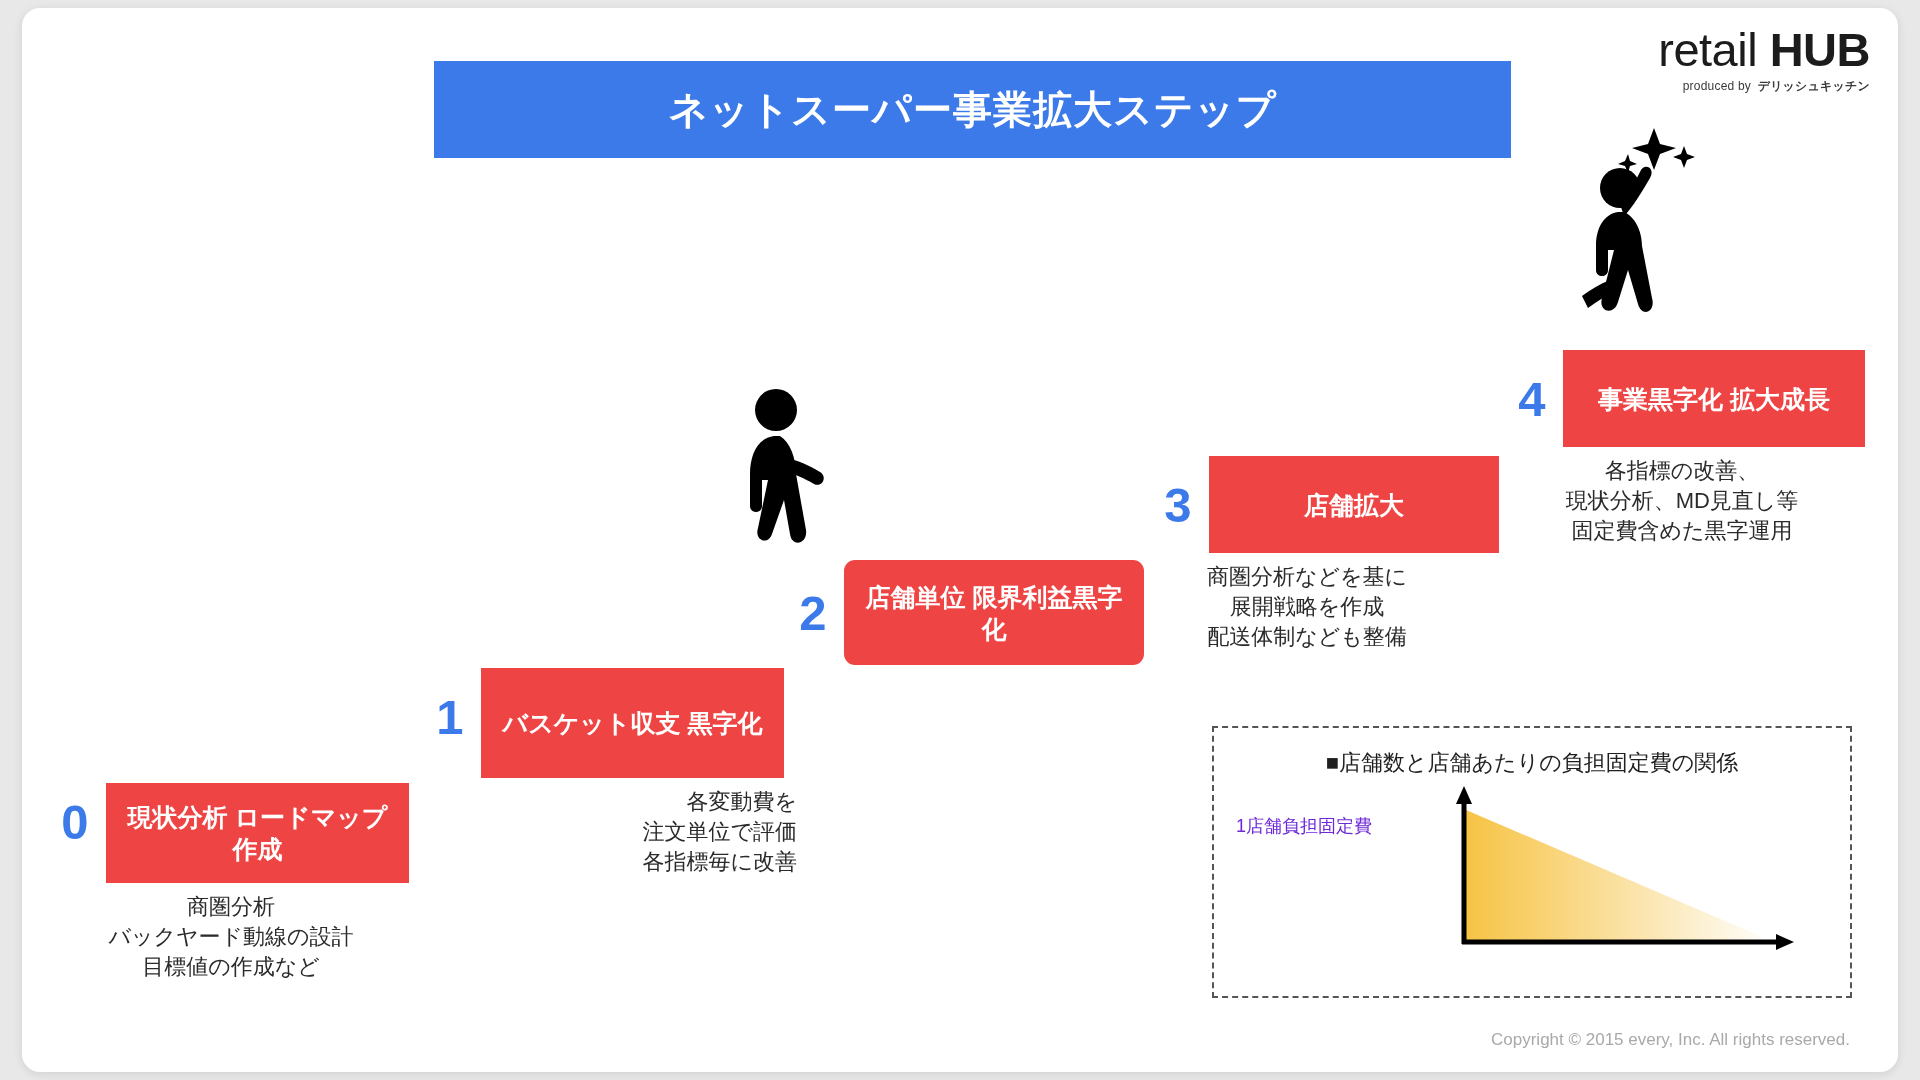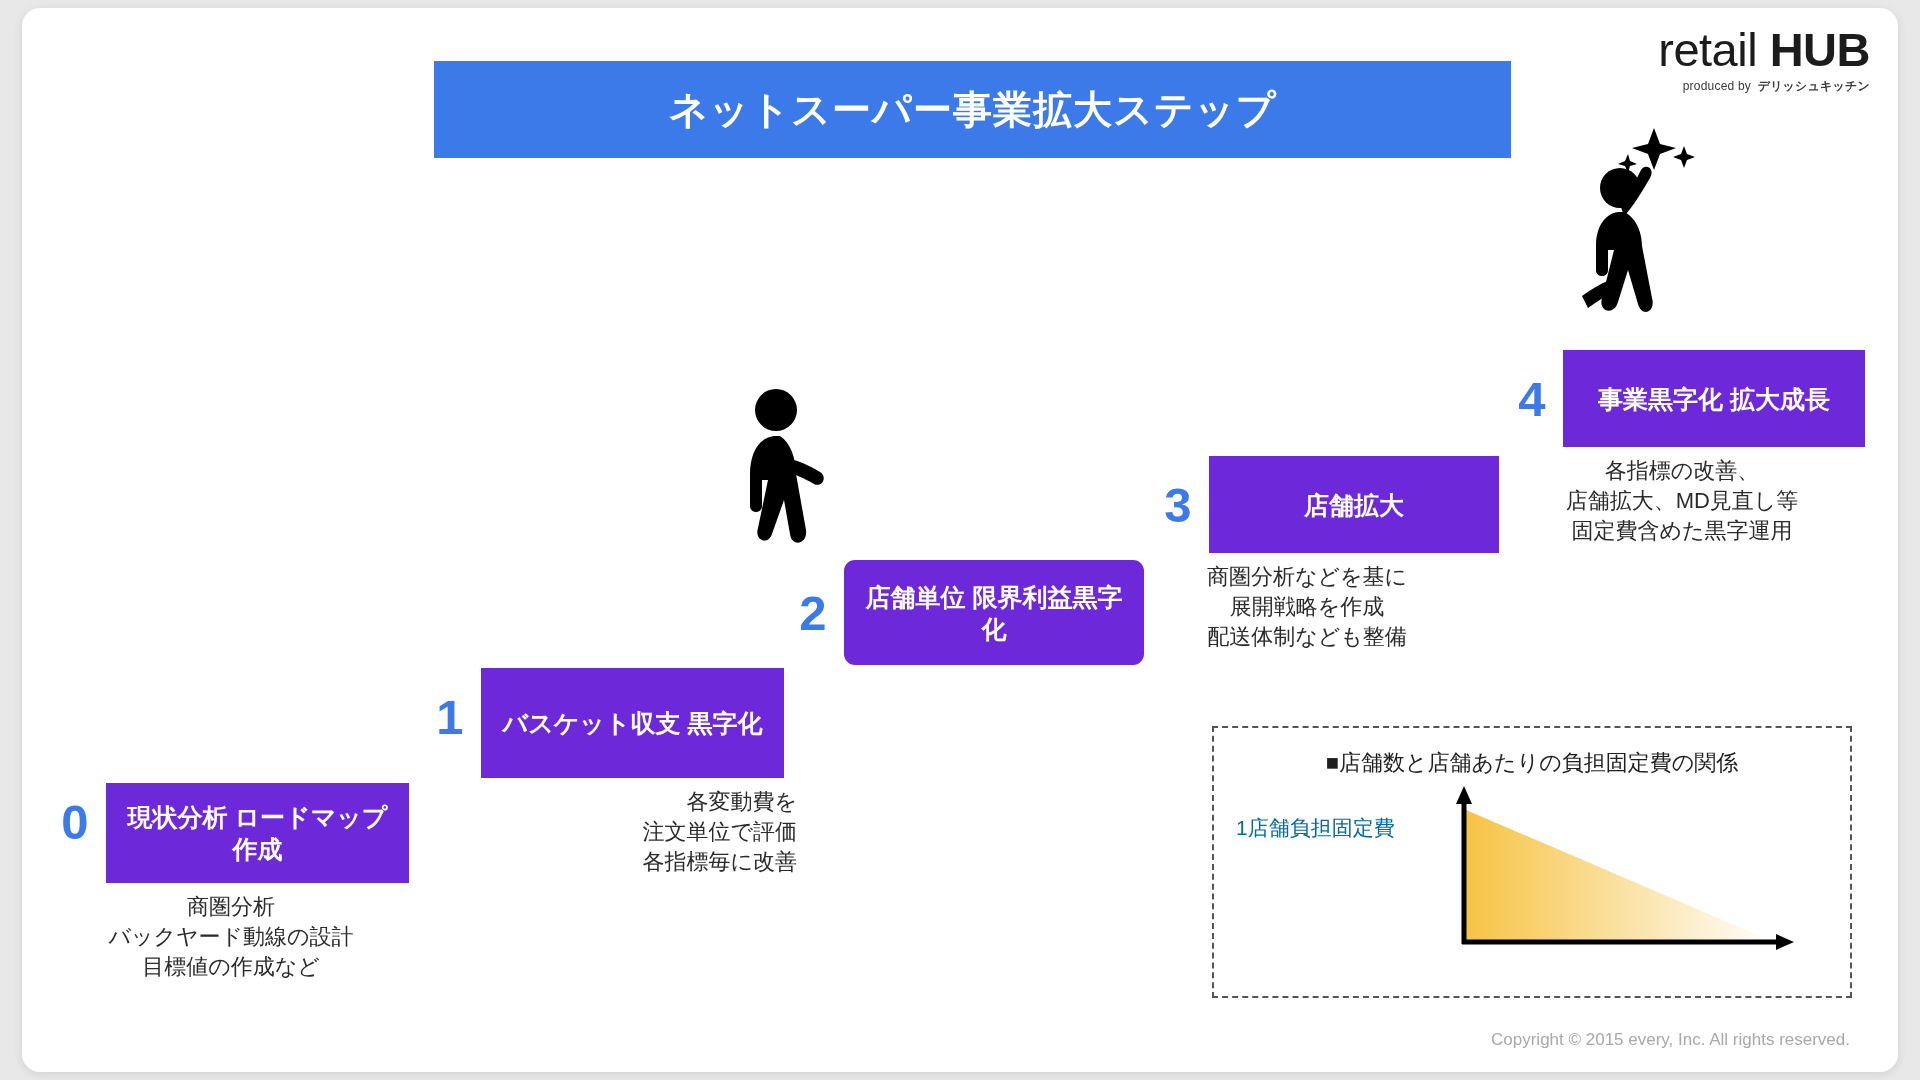--- a/index.html
+++ b/index.html
@@ -78,21 +78,21 @@
   .step .num {
     background: #ffffff;
     color: #3b7ae8;
     font-size: 49px;
     font-weight: 700;
     display: flex;
     align-items: center;
     justify-content: center;
   }
   .step .label {
-    background: #6d28d9;
+    background: #ef4444;
     color: #ffffff;
     font-size: 25px;
     font-weight: 700;
     line-height: 1.28;
     display: flex;
     align-items: center;
     justify-content: center;
     text-align: center;
     padding: 0 10px;
     box-sizing: border-box;
@@ -166,22 +166,22 @@
   }
   #inset .chart-area {
     position: absolute;
     left: 0; top: 52px;
     width: 640px; height: 220px;
   }
   #inset .ylabel {
     position: absolute;
     left: 22px;
     top: 86px;
-    font-size: 21px;
-    color: #0369a1;
+    font-size: 18px;
+    color: #6d28d9;
   }
   #inset .xlabel {
     position: absolute;
     left: 364px;
     top: 180px;
     font-size: 21px;
     color: #1f1f1f;
   }
 
   
@@ -247,21 +247,21 @@
 配送体制なども整備</div>
   </div>
 
   <div class="step" id="step4">
     <div class="row">
       <div class="num">4</div>
       <div class="label">事業黒字化
 拡大成長</div>
     </div>
     <div class="desc">各指標の改善、
-店舗拡大、MD見直し等
+現状分析、MD見直し等
 固定費含めた黒字運用</div>
   </div>
 
   <svg id="walker-mid" viewBox="0 0 110 195">
     <circle cx="48" cy="22" r="21" fill="#000"></circle>
     <path d="M46 48 C30 50 22 66 22 86 L22 118 C22 126 34 126 34 118 L34 92 L40 92 L30 140 C26 152 40 158 44 146 L56 112 L62 146 C64 160 80 156 78 142 L68 86 C68 70 62 54 52 48 Z" fill="#000"></path>
     <path d="M58 70 C70 72 82 78 92 84 C100 89 94 100 86 96 C76 90 66 86 58 84 Z" fill="#000"></path>
   </svg>
 
   <svg id="walker-top" viewBox="0 0 140 215">

